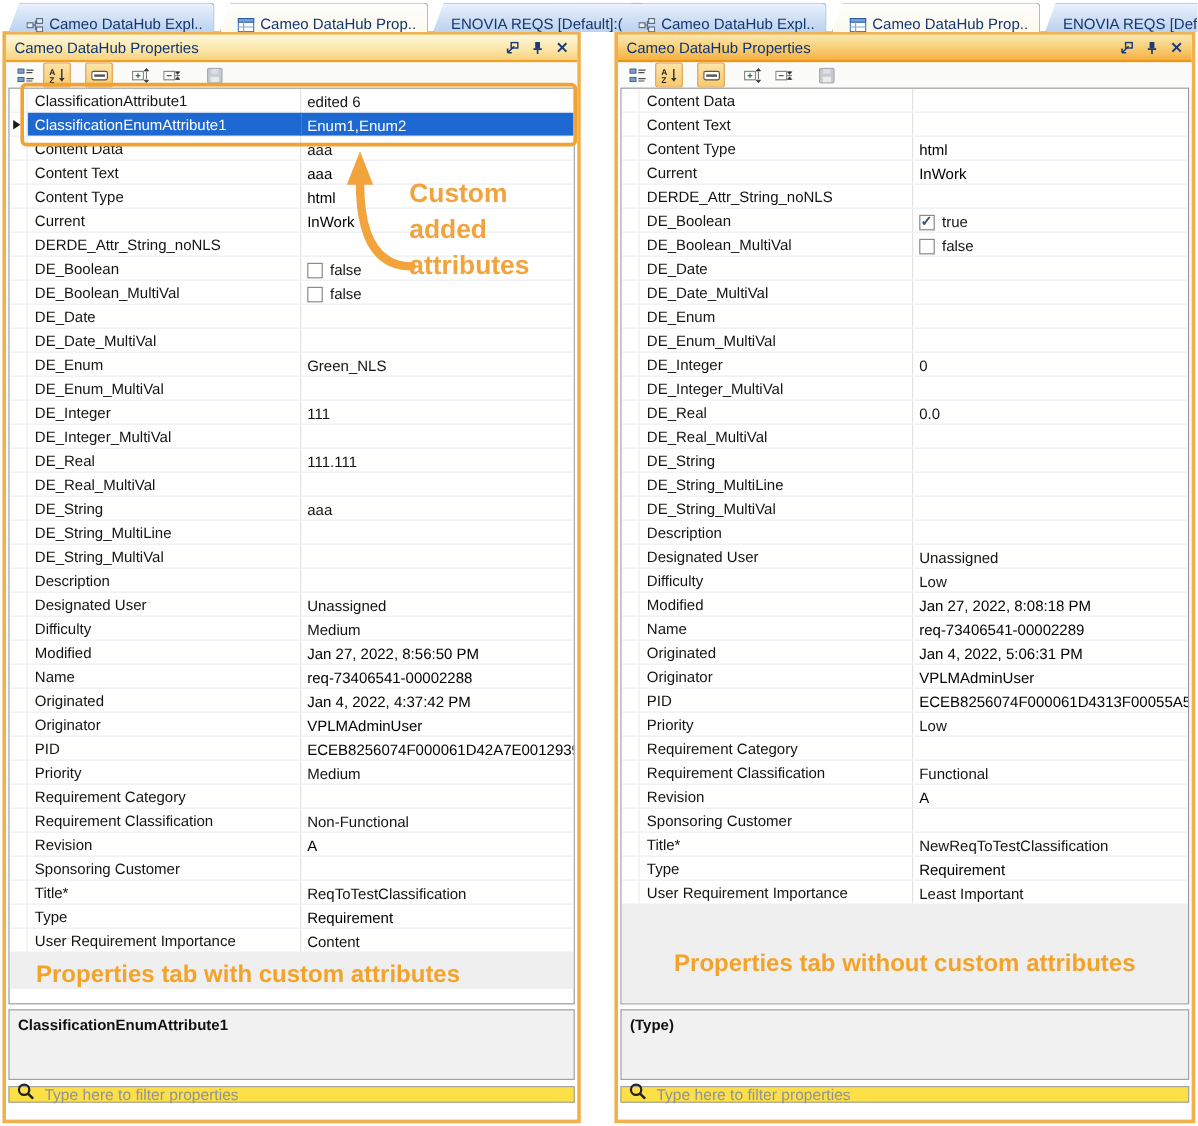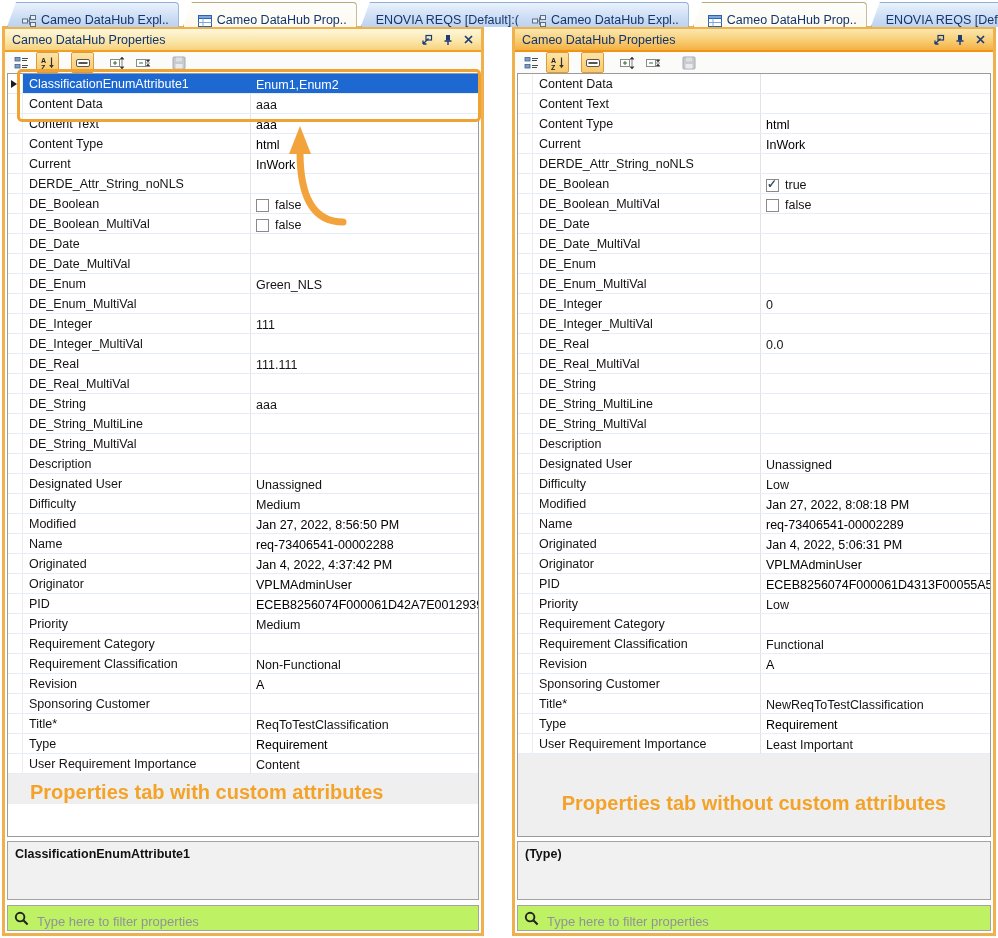--- a/index.html
+++ b/index.html
@@ -55,22 +55,22 @@
 
   
   .hl-box{position:absolute;left:12px;top:40px;width:458px;height:47px;border:3px solid #f0a232;border-radius:5px;z-index:6;pointer-events:none;}
   .annot-arrow{position:absolute;left:270px;top:85px;width:200px;height:130px;z-index:6;pointer-events:none;}
   .annot-text{position:absolute;left:336px;top:117px;z-index:6;font-weight:bold;font-size:22px;line-height:30px;color:#f2a33c;pointer-events:none;}
 
   
   .descpanel{position:absolute;left:2px;right:2px;top:812px;height:57px;background:#f1f1f1;border:1px solid #a3a3a3;
              box-sizing:content-box;padding:0;}
   .descpanel .dtitle{font-size:12.5px;font-weight:bold;color:#111;padding:5px 0 0 7px;}
-  .filterbar{position:absolute;left:2px;right:2px;top:876px;height:26px;border:1px solid #a3a3a3;background:#bef264;
-             display:flex;align-items:flex-end;padding:0 6px;gap:6px;box-sizing:border-box;}
+  .filterbar{position:absolute;left:2px;right:2px;top:876px;height:14px;border:1px solid #a3a3a3;background:#fde047;
+             display:flex;align-items:center;padding:0 6px;gap:6px;box-sizing:border-box;}
   .filterbar input{border:none;outline:none;flex:1;font-family:"Liberation Sans",sans-serif;font-size:13px;color:#333;background:transparent;}
   .filterbar input::placeholder{color:#8f9398;opacity:1;}
 </style>
 </head>
 <body>
 
 <div class="stage">
 
   <div class="tabs-row" style="left:7px;">
     <div class="tab">
@@ -189,20 +189,25 @@
           <svg width="14" height="14" viewBox="0 0 14 14">
             <rect x="1" y="1" width="12" height="12" rx="1" fill="#bfc3c8" stroke="#9aa0a6"></rect>
             <rect x="4" y="1.5" width="6" height="4" fill="#d8dbde"></rect>
             <rect x="3.5" y="8" width="7" height="4.5" fill="#e6e8ea"></rect>
           </svg>
         </span>
     </div>
 
     <div class="grid">
       <div id="rows-left">
+          <div class="prow">
+            <div class="gutter"></div>
+            <div class="pname">ClassificationAttribute1</div>
+            <div class="pval">edited 6</div>
+          </div>
           <div class="prow selected">
             <div class="gutter"></div>
             <div class="pname">ClassificationEnumAttribute1</div>
             <div class="pval">Enum1,Enum2</div>
           </div>
           <div class="prow">
             <div class="gutter"></div>
             <div class="pname">Content Data</div>
             <div class="pval">aaa</div>
           </div>
@@ -380,20 +385,25 @@
       <div class="grid-rest" style="height:30px;">
         <div class="grid-caption">Properties tab with custom attributes</div>
       </div>
     </div>
 
     <div class="hl-box"></div>
     <svg class="annot-arrow" viewBox="0 0 200 130">
       <path d="M68 108 Q25 108 25 38" stroke="#f2a33c" stroke-width="7" fill="none" stroke-linecap="round"></path>
       <polygon points="14,40 36,40 25,12" fill="#f2a33c"></polygon>
     </svg>
+    <div class="annot-text">
+      <div>Custom</div>
+      <div>added</div>
+      <div>attributes</div>
+    </div>
 
     <div class="descpanel">
       <div class="dtitle">ClassificationEnumAttribute1</div>
     </div>
     <div class="filterbar">
       <span><svg width="15" height="15" viewBox="0 0 16 16">
             <circle cx="6.5" cy="6.5" r="4.6" fill="none" stroke="#222" stroke-width="2"></circle>
             <path d="M10.2 10.2l4.3 4.3" stroke="#222" stroke-width="2.2"></path>
           </svg></span>
       <input type="text" placeholder="Type here to filter properties" style="">

